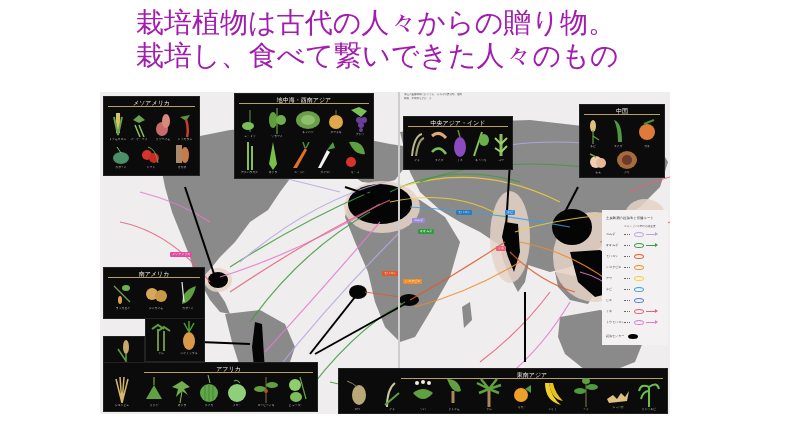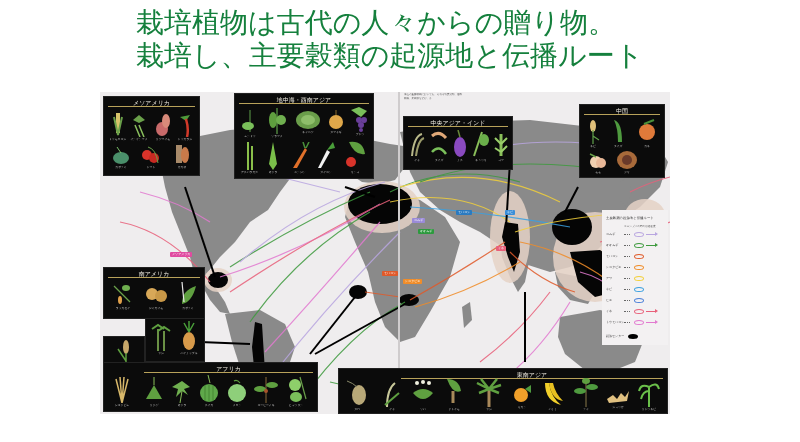--- a/index.html
+++ b/index.html
@@ -1,20 +1,20 @@
 <!DOCTYPE html>
 <html><head>
 <meta charset="utf-8">
 <style>
   * { box-sizing: border-box; margin: 0; padding: 0; }
   html, body { width: 800px; height: 442px; background: #ffffff; overflow: hidden; }
   body { position: relative; font-family: "DejaVu Sans", sans-serif; }
 
   .title-block { position: absolute; left: 136px; top: 6px; width: 560px; }
-  .title-line { font-family: "DejaVu Sans", sans-serif; font-size: 28px; line-height: 33px; color: #15803d; white-space: nowrap; letter-spacing: 0px; }
+  .title-line { font-family: "DejaVu Sans", sans-serif; font-size: 28px; line-height: 33px; color: #a21caf; white-space: nowrap; letter-spacing: 0px; }
 
   .map-wrap { position: absolute; left: 100px; top: 92px; width: 570px; height: 322px; background: #efedee; overflow: hidden; }
   .map-wrap .seam { position: absolute; left: 298px; top: 0; width: 2px; height: 322px; background: #cfcccd; }
   .map-svg { position: absolute; left: 0; top: 0; width: 570px; height: 322px; }
 
   .note { position: absolute; left: 404px; top: 93px; width: 60px; font-size: 2.5px; color: #444; line-height: 4px; }
 
   .panel { position: absolute; background: #0b0b0b; border: 1px solid #222; }
   .panel .hdr { position: absolute; left: 4px; right: 4px; top: 2px; height: 8px; color: #f4f0e6; font-size: 6px; line-height: 8px; text-align: center; border-bottom: 1px solid #b8a25a; }
   .panel .item { position: absolute; display: flex; flex-direction: column; align-items: center; }
@@ -33,21 +33,21 @@
   .legend .row .arr::after { content: ""; position: absolute; right: -2px; top: -3px; border-left: 3px solid currentColor; border-top: 2px solid transparent; border-bottom: 2px solid transparent; }
   .legend .row .blob { width: 10px; height: 5px; background: #000; border-radius: 50%; margin-left: 4px; }
 
   .tag { position: absolute; font-size: 3px; color: #fff; padding: 0 2px; line-height: 5px; height: 5px; white-space: nowrap; border-radius: 1px; }
 </style>
 </head>
 <body>
 
 <div class="title-block">
   <div class="title-line">栽培植物は古代の人々からの贈り物。</div>
-  <div class="title-line">栽培し、主要穀類の起源地と伝播ルート</div>
+  <div class="title-line">栽培し、食べて繋いできた人々のもの</div>
 </div>
 
 <div class="map-wrap">
   <svg class="map-svg" viewBox="0 0 570 322">
 
     <g fill="#8a8a8a">
 
       <path d="M70,50 L130,38 L175,34 L205,40 L210,60 L195,80 L180,100 L168,118 L150,130 L135,150 L120,165 L108,180 L100,190 L95,185 L90,165 L82,145 L72,120 L65,95 L60,70 Z"></path>
 
       <path d="M200,28 L235,24 L250,36 L238,52 L218,56 L205,46 Z"></path>

